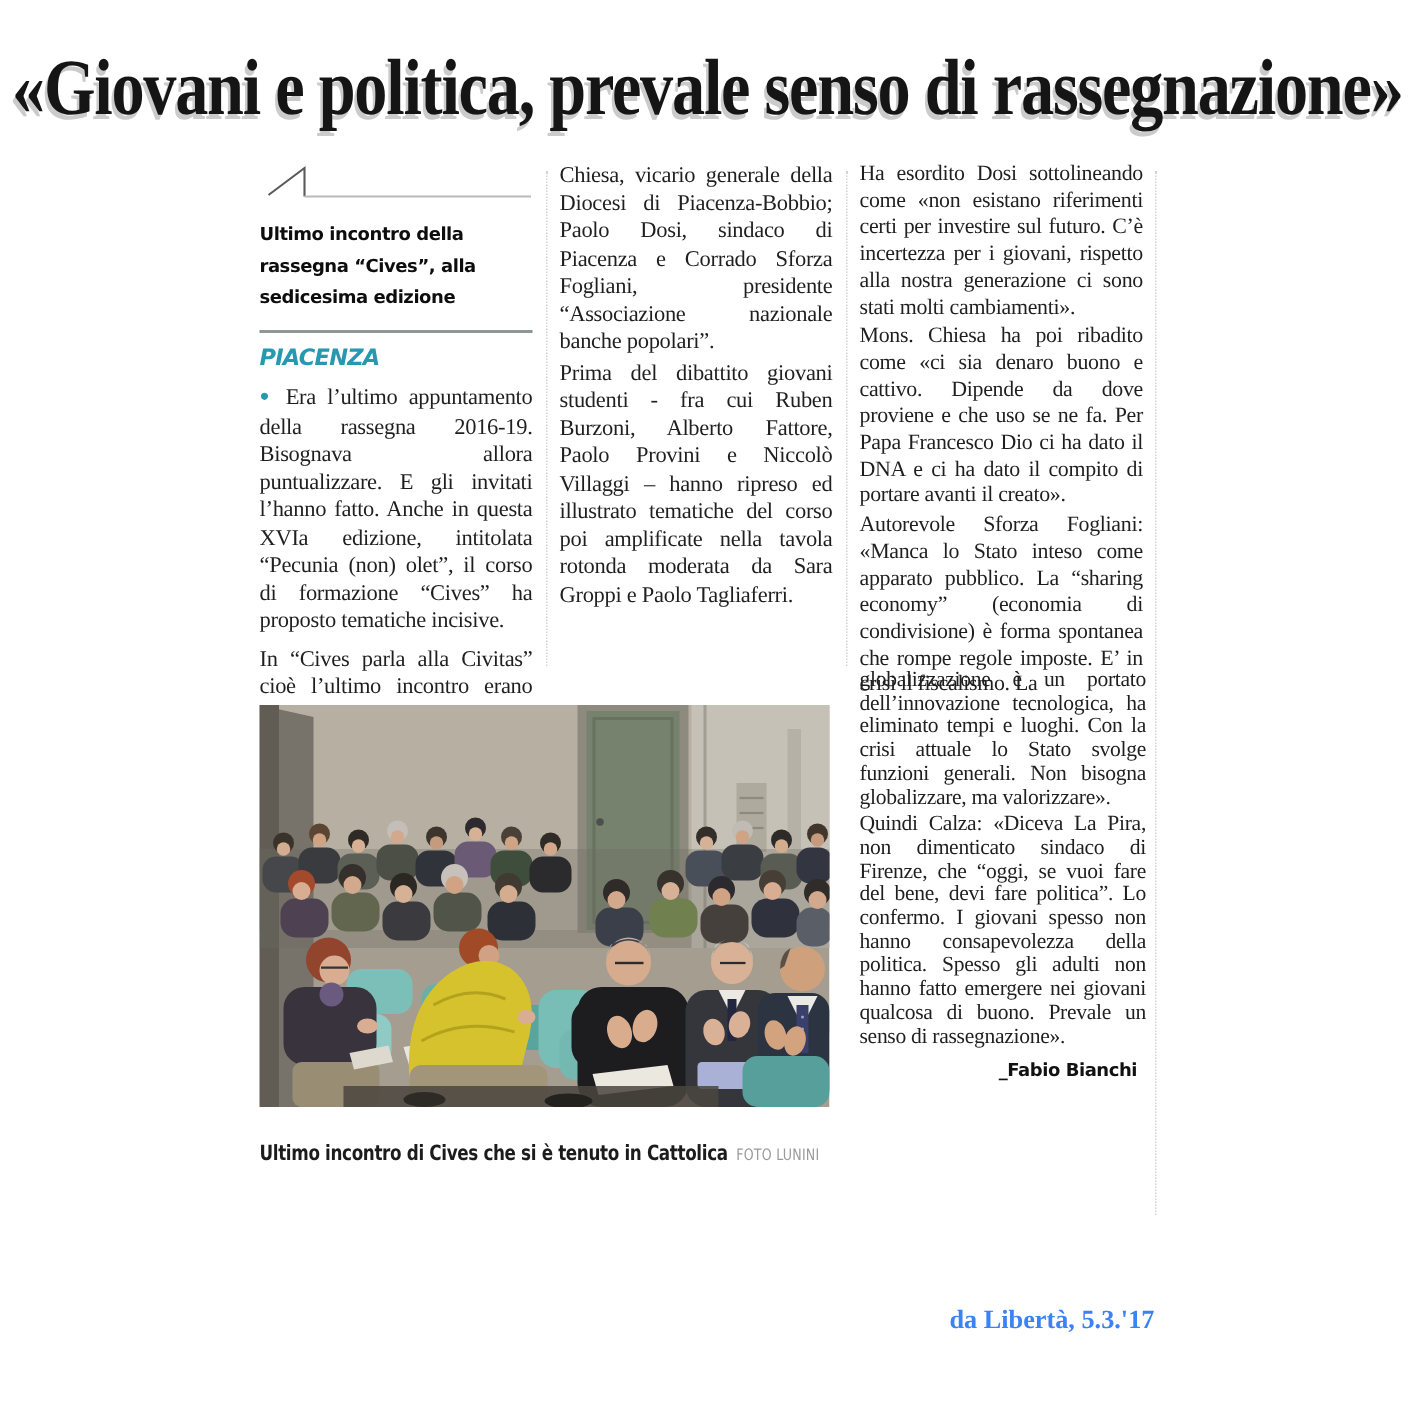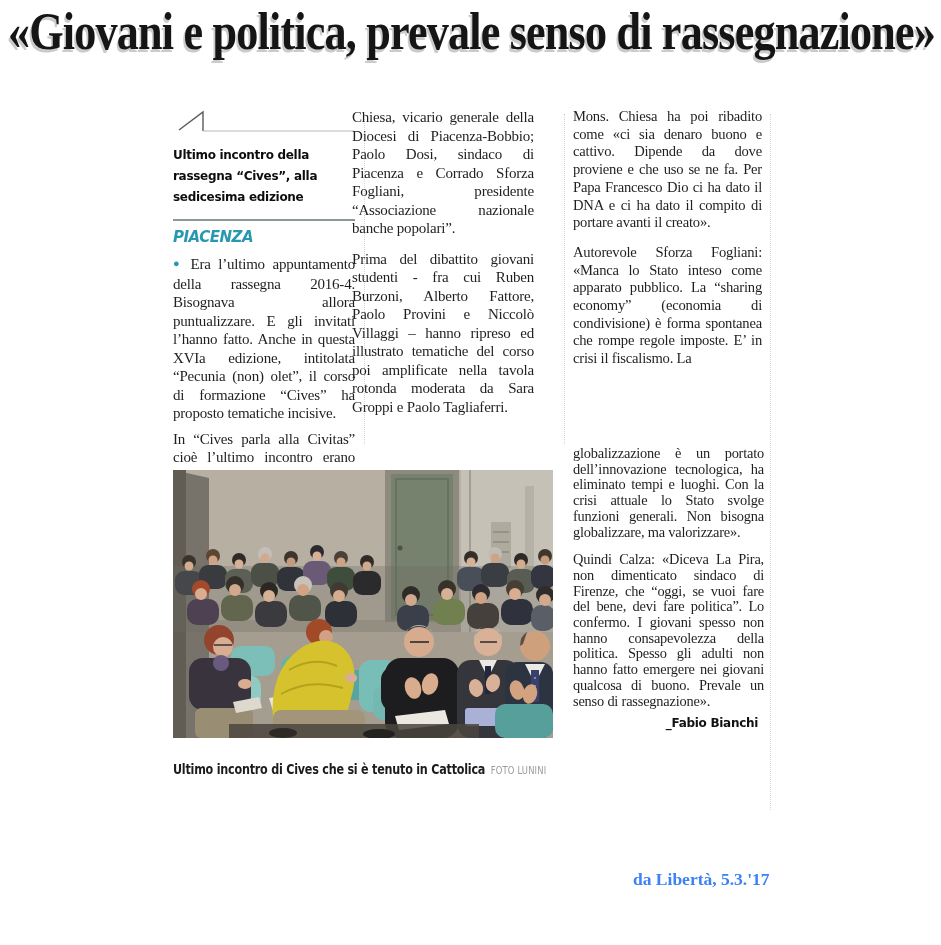--- a/index.html
+++ b/index.html
@@ -1,35 +1,35 @@
 <!DOCTYPE html>
 <html lang="it"><head>
 <meta charset="utf-8">
 <style>
   html,body{margin:0;padding:0;background:#ffffff;}
   body{width:941px;height:945px;position:relative;overflow:hidden;
        font-family:"Liberation Serif","DejaVu Serif",serif;color:#1f1f1f;}
   .abs{position:absolute;}
 
   
-  #headline{left:8px;top:0;width:927px;height:66px;white-space:nowrap;}
+  #headline{left:8px;top:28px;width:927px;height:66px;white-space:nowrap;}
   #headline-text{display:inline-block;transform-origin:0 50%;
     font-family:"Liberation Serif",serif;font-weight:bold;font-size:53px;line-height:62px;
     letter-spacing:-1px;color:#151515;text-shadow:-2px 3px 0 #cbcbcb;}
 
   
   .col{position:absolute;top:108px;width:182px;text-align:justify;
        font-size:15px;line-height:18.5px;letter-spacing:-0.2px;color:#1f1f1f;}
   #col1{left:173px;}
-  #col2{left:352px;font-family:Liberation Serif, serif;}
+  #col2{left:373px;font-family:Liberation Serif, serif;}
   #col3{left:573px;width:189px;font-size:14.6px;line-height:17.7px;}
   #col3b{position:absolute;left:573px;top:446px;width:191px;text-align:justify;
          font-size:14.4px;line-height:15.7px;letter-spacing:-0.2px;color:#1f1f1f;}
   .col p,#col3b p{margin:0;}
-  .col p + p,#col3b p + p{margin-top:12px;}
+  .col p + p,#col3b p + p{margin-top:2px;}
   #col1 .p-follow{margin-top:7px;}
   #col1 .p-first{margin-top:9px;}
 
   .kicker{margin:6px 0 0 0;font-family:"DejaVu Sans","Liberation Sans",sans-serif;
           font-weight:bold;font-size:12px;line-height:21px;letter-spacing:-0.3px;
           color:#0d0d0d;text-align:left;}
   .rule{height:0;border-top:2px solid #8e9894;margin-top:11px;}
   .loc{margin-top:7px;font-family:"DejaVu Sans","Liberation Sans",sans-serif;
        font-weight:bold;font-size:15px;letter-spacing:-0.5px;text-align:left;}
   .bullet{font-size:11px;padding-right:7px;position:relative;top:-2px;}
@@ -64,30 +64,31 @@
 </div>
 
 <div class="col" id="col1">
   <svg width="182" height="26" viewBox="0 0 182 26">
     <polyline points="6,22 30,4 30,23" fill="none" stroke="#5a5a5a" stroke-width="1.4"></polyline>
     <line x1="30" y1="23" x2="181" y2="23" stroke="#b9b9b9" stroke-width="1.2"></line>
   </svg>
   <h2 class="kicker">Ultimo incontro della rassegna “Cives”, alla sedicesima edizione</h2>
   <div class="rule"></div>
   <div class="loc accent" style="color: rgb(40, 152, 176); font-style: italic;">PIACENZA</div>
-  <p class="p-first"><span class="bullet accent" style="color: rgb(40, 152, 176);">●</span><span>Era l’ultimo appuntamento della rassegna 2016-4. Bisognava allora puntualizzare. E gli invitati l’hanno fatto. Anche in questa XVIa edizione, intitolata “Pecunia (non) olet”, il corso di formazione “Cives” ha proposto tematiche incisive.</span></p>
+  <p class="p-first"><span class="bullet accent" style="color: rgb(40, 152, 176);">●</span><span>Era l’ultimo appuntamento della rassegna 2016-19. Bisognava allora puntualizzare. E gli invitati l’hanno fatto. Anche in questa XVIa edizione, intitolata “Pecunia (non) olet”, il corso di formazione “Cives” ha proposto tematiche incisive.</span></p>
   <p class="p-follow">In “Cives parla alla Civitas” cioè l’ultimo incontro erano presenti Patrizia Calza, vice-presidente della Provincia; monsignor Luigi</p>
 </div>
 
 <div class="col" id="col2">
   <p>Chiesa, vicario generale della Diocesi di Piacenza-Bobbio; Paolo Dosi, sindaco di Piacenza e Corrado Sforza Fogliani, presidente “Associazione nazionale banche popolari”.</p>
   <p>Prima del dibattito giovani studenti - fra cui Ruben Burzoni, Alberto Fattore, Paolo Provini e Niccolò Villaggi – hanno ripreso ed illustrato tematiche del corso poi amplificate nella tavola rotonda moderata da Sara Groppi e Paolo Tagliaferri.</p>
 </div>
 
 <div class="col" id="col3">
+  <p>Ha esordito Dosi sottolineando come «non esistano riferimenti certi per investire sul futuro. C’è incertezza per i giovani, rispetto alla nostra generazione ci sono stati molti cambiamenti».</p>
   <p>Mons. Chiesa ha poi ribadito come «ci sia denaro buono e cattivo. Dipende da dove proviene e che uso se ne fa. Per Papa Francesco Dio ci ha dato il DNA e ci ha dato il compito di portare avanti il creato».</p>
   <p>Autorevole Sforza Fogliani: «Manca lo Stato inteso come apparato pubblico. La “sharing economy” (economia di condivisione) è forma spontanea che rompe regole imposte. E’ in crisi il fiscalismo. La</p>
 </div>
 
 <div id="col3b">
   <p>globalizzazione è un portato dell’innovazione tecnologica, ha eliminato tempi e luoghi. Con la crisi attuale lo Stato svolge funzioni generali. Non bisogna globalizzare, ma valorizzare».</p>
   <p>Quindi Calza: «Diceva La Pira, non dimenticato sindaco di Firenze, che “oggi, se vuoi fare del bene, devi fare politica”. Lo confermo. I giovani spesso non hanno consapevolezza della politica. Spesso gli adulti non hanno fatto emergere nei giovani qualcosa di buono. Prevale un senso di rassegnazione».</p>
   <div class="byline">_Fabio Bianchi</div>
 </div>
 

